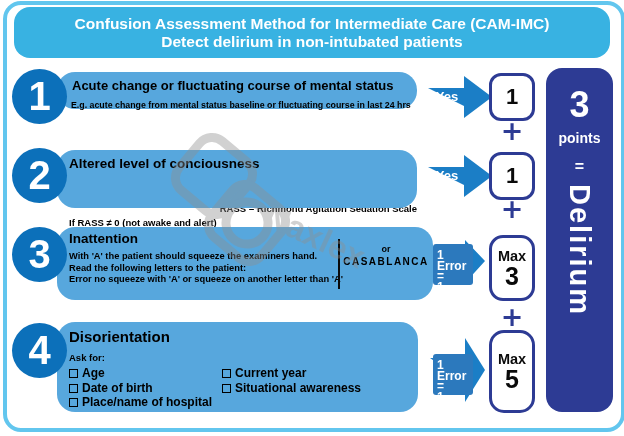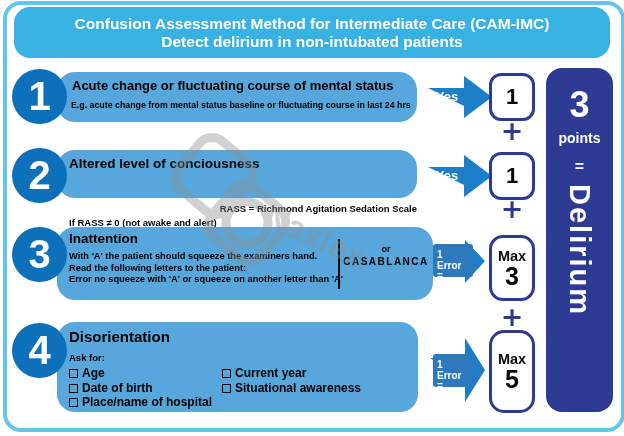--- a/index.html
+++ b/index.html
@@ -20,22 +20,22 @@
   .num-circle {
     position:absolute; left:12px; width:55px; height:55px; border-radius:50%;
     background:var(--circle-blue,#0c70ba); color:#fff; font-weight:bold;
     font-size:40px; display:flex; align-items:center; justify-content:center; z-index:3;
   }
   .c1{top:69px}.c2{top:148px}.c3{top:227px}.c4{top:323px}
   .row-box {
     position:absolute; left:57px; background:var(--box-blue,#57a7dd);
     border-radius:18px; box-sizing:border-box; color:#000; z-index:1;
   }
-  .rb1{top:72px;width:360px;height:50px}
-  .rb2{top:150px;width:360px;height:48px}
+  .rb1{top:72px;width:360px;height:37px}
+  .rb2{top:150px;width:360px;height:58px}
   .rb3{top:227px;width:376px;height:73px}
   .rb4{top:322px;width:361px;height:90px}
   .row-title{position:absolute; font-weight:bold; font-size:13.5px; white-space:nowrap; color:#000;}
   .row-sub{position:absolute; font-weight:bold; white-space:nowrap; color:#000;}
   .t1{left:15px;top:6px; font-size:13px;}
   .s1{left:14px;top:28px;font-size:8.8px;}
   .t2{left:12px;top:6px;}
   .s2{left:12px;top:29px;font-size:9.5px;margin-top:38px;}
   .t3{left:12px;top:4px;}
   .lines3{position:absolute;left:12px;top:24px;font-weight:bold;font-size:9.3px;line-height:11.5px;white-space:nowrap;}
@@ -49,22 +49,22 @@
   .col1{left:12px;} .col2{left:165px;}
   .chk{display:inline-block;width:7px;height:7px;border:1.5px solid #000;margin-right:4px;vertical-align:-1px;background:transparent;}
   .rass-note{position:absolute;left:190px;top:203px;width:227px;text-align:right;font-weight:bold;font-size:9.5px;color:#000;}
   .arrow-svg{position:absolute;}
   .a1{left:428px;top:76px;} .a2{left:428px;top:155px;}
   .a3{left:432px;top:240px;} .a4{left:430px;top:338px;}
   .arrow-poly{fill:var(--arrow-blue,#1b7ec6);}
   .yes-label{position:absolute;left:433px;width:28px;text-align:center;color:#fff;font-weight:bold;font-size:13px;z-index:2;}
   .y1{top:89px;} .y2{top:168px;}
   .rule-label{
-    position:absolute;left:433px;width:40px;height:33px;background:var(--rule-label-blue,#2c79bd);
-    border-radius:3px;color:#fff;font-weight:bold;font-size:10px;line-height:10.5px;
+    position:absolute;left:433px;width:40px;height:41px;background:var(--rule-label-blue,#2c79bd);
+    border-radius:3px;color:#fff;font-weight:bold;font-size:12px;line-height:10.5px;
     box-sizing:border-box;padding:6px 8px 0 4px;z-index:2;
   }
   .rl3{top:244px;} .rl4{top:354px;}
   .score-box{
     position:absolute;left:489px;width:46px;background:#fff;
     border:3.5px solid var(--navy,#2d3b94);border-radius:12px;box-sizing:border-box;
     display:flex;flex-direction:column;align-items:center;justify-content:center;
     font-weight:bold;color:#0a0a0a;z-index:2;
   }
   .sb1{top:73px;height:48px;font-size:22px;}

